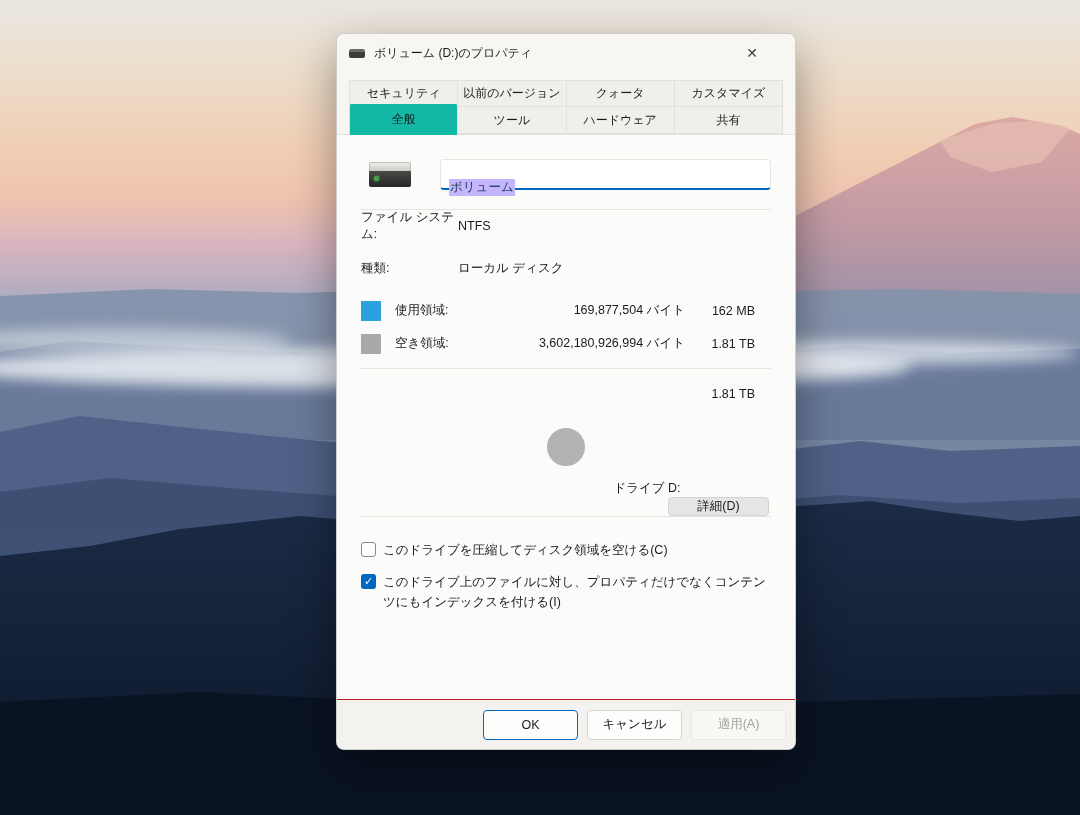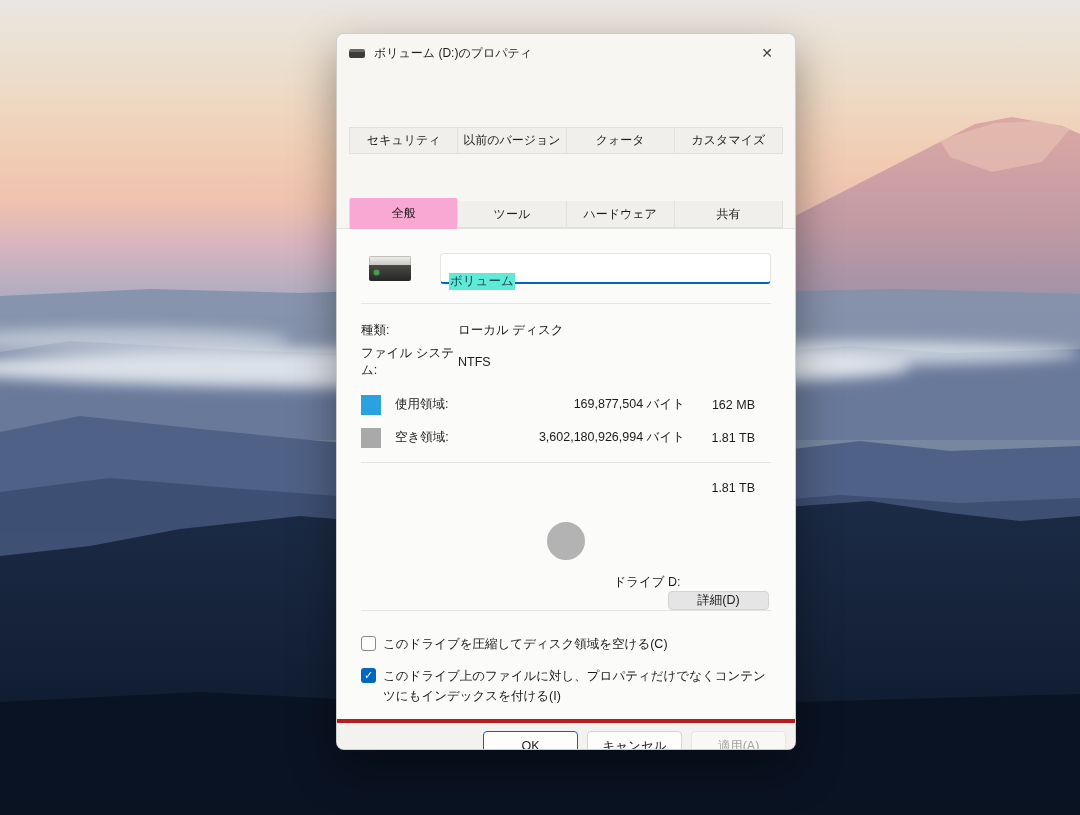--- a/index.html
+++ b/index.html
@@ -13,57 +13,57 @@
       #abacc0 37%, #8e98ae 44%, #7a8aa4 52%, #6f819c 60%, #5a6d8e 70%,
       #3a4c6e 82%, #1f2f4e 92%, #142138 100%); }
   .wallpaper svg { position:absolute; inset:0; }
 
   
   .dialog { position:absolute; left:336px; top:33px; width:460px; height:717px;
     background:#fbfbfa; border:1px solid rgba(0,0,0,.18); border-radius:8px;
     box-shadow:0 18px 45px rgba(0,0,0,.38); display:flex; flex-direction:column;
     color:#1b1b1b; font-size:12.5px; overflow:hidden; }
 
-  .titlebar { height:38px; display:flex; align-items:center; padding:0 8px 0 12px;
+  .titlebar { height:38px; display:flex; align-items:center; padding:0 23px 0 12px;
     background:#f7f6f3; flex:0 0 auto;justify-content:flex-end; }
   .title-icon { width:16px; height:9px; margin-right:9px; border-radius:2px;
     background:linear-gradient(#6a6a68 0 30%, #3c3c3a 30% 100%); }
   .title-text { font-size:12px; color:#1b1b1b; flex:1; }
   .close-btn { width:40px; height:30px; display:flex; align-items:center; justify-content:center;
     font-size:14px; color:#404040; border-radius:5px; cursor:default; }
 
   
   .tabstrip { padding:8px 12px 0 12px; background:#f7f6f3; flex:0 0 auto; }
-  .tabrow { display:flex;margin-top:47px; }
+  .tabrow { display:flex; }
   .tab { flex:1; height:27px; display:flex; align-items:center; justify-content:center;
     background:#f0efec; border:1px solid #e2e0dd; margin-left:-1px; font-size:12px;
     color:#1b1b1b; white-space:nowrap; }
   .tab:first-child { margin-left:0; }
   .tabrow.front .tab { border-top:none; }
-  .tab.active { background:#f9a8d4; border:1px solid #e2e0dd; border-bottom:none;
+  .tab.active { background:#14b8a6; border:1px solid #e2e0dd; border-bottom:none;
     margin-top:-3px; height:31px; margin-bottom:-1px; position:relative; z-index:3;
     border-radius:2px 2px 0 0; }
   .pane-top { border-top:1px solid #e4e2df; margin:0 0 0 0; position:relative; z-index:1; }
 
   
   .content { flex:1; padding:0 24px; background:#fbfbfa; position:relative; }
   .sep { border:none; border-top:1px solid #e6e4e1; margin:0; }
 
   .name-row { display:flex; align-items:center; margin-top:22px; height:34px; }
   .hdd { width:42px; height:25px; margin-left:8px; position:relative; }
   .hdd .top { height:9px; background:linear-gradient(#ececea,#c9c9c5);
     border-radius:2px 2px 0 0; border:1px solid #bdbdb9; border-bottom:none; }
   .hdd .front { height:16px; background:linear-gradient(#4a4a48,#262624);
     border-radius:0 0 2px 2px; position:relative; }
   .hdd .led { position:absolute; left:5px; top:5px; width:5px; height:5px;
     border-radius:50%; background:#46a046; box-shadow:0 0 2px #6fd06f; }
   .name-input { flex:1; margin-left:29px; height:31px; background:#ffffff;
     border:1px solid #e7e5e2; border-bottom:2px solid #0067c0; border-radius:4px;
     display:flex; align-items:center; padding:0 8px; font-size:12.5px; }
-  .sel { background:#5eead4; color:#123950; padding:0 1px;margin-top:28px; }
+  .sel { background:#c4b5fd; color:#123950; padding:0 1px;margin-top:28px; }
 
   .sep-a { margin-top:18px; }
 
   .field-row { display:flex; margin-top:0; height:32px; align-items:center; }
   .field-row.first { margin-top:10px; }
   .field-label { width:97px; flex:0 0 auto; }
 
   .usage-grid { display:grid; grid-template-columns:20px 14px 1fr 86px;
     align-items:center; height:33px; }
   .usage-grid.first { margin-top:10px; }
@@ -90,21 +90,21 @@
 
   .checks { margin-top:24px; }
   .check-row { display:flex; align-items:flex-start; margin-bottom:13px; }
   .checkbox { width:15px; height:15px; flex:0 0 auto; border-radius:3px; margin-top:1px; }
   .checkbox.off { border:1px solid #898989; background:#fdfdfd; }
   .checkbox.on { background:#0067c0; color:#fff; display:flex; align-items:center;
     justify-content:center; font-size:11px; line-height:1; }
   .check-label { margin-left:7px; line-height:1.55; max-width:392px; }
 
   
-  .footer { flex:0 0 auto; height:50px; background:#f3f2ef; border-top:4px solid #b91c1c;
+  .footer { flex:0 0 auto; height:50px; background:#f3f2ef; border-top:1px solid #b91c1c;
     display:flex; align-items:center; justify-content:flex-end; gap:9px; padding-right:9px; }
   .btn { width:95px; height:30px; background:#fdfdfc; border:1px solid #d6d4d1;
     border-radius:4px; display:flex; align-items:center; justify-content:center;
     font-size:12.5px; color:#1b1b1b; }
   .btn.default { border:1px solid #0067c0; }
   .btn.disabled { color:#a2a09d; background:#f9f8f5; border:1px solid #e9e7e4; }
 </style>
 </head>
 <body>
 
@@ -176,27 +176,27 @@
           <div class="led"></div>
         </div>
       </div>
       <div class="name-input" role="textbox">
         <span class="sel">ボリューム</span>
       </div>
     </div>
 
     <hr class="sep sep-a">
 
+    <div class="field-row">
+      <span class="field-label">ファイル システム:</span>
+      <span>NTFS</span>
+    </div>
     <div class="field-row first">
       <span class="field-label">種類:</span>
       <span>ローカル ディスク</span>
-    </div>
-    <div class="field-row">
-      <span class="field-label">ファイル システム:</span>
-      <span>NTFS</span>
     </div>
 
     <div class="usage-grid first">
       <div class="legend-square used"></div>
       <div class="u-wrap">
         <span>使用領域:</span>
         <span class="u-bytes">169,877,504 バイト</span>
       </div>
       <div class="u-size">162 MB</div>
     </div>

